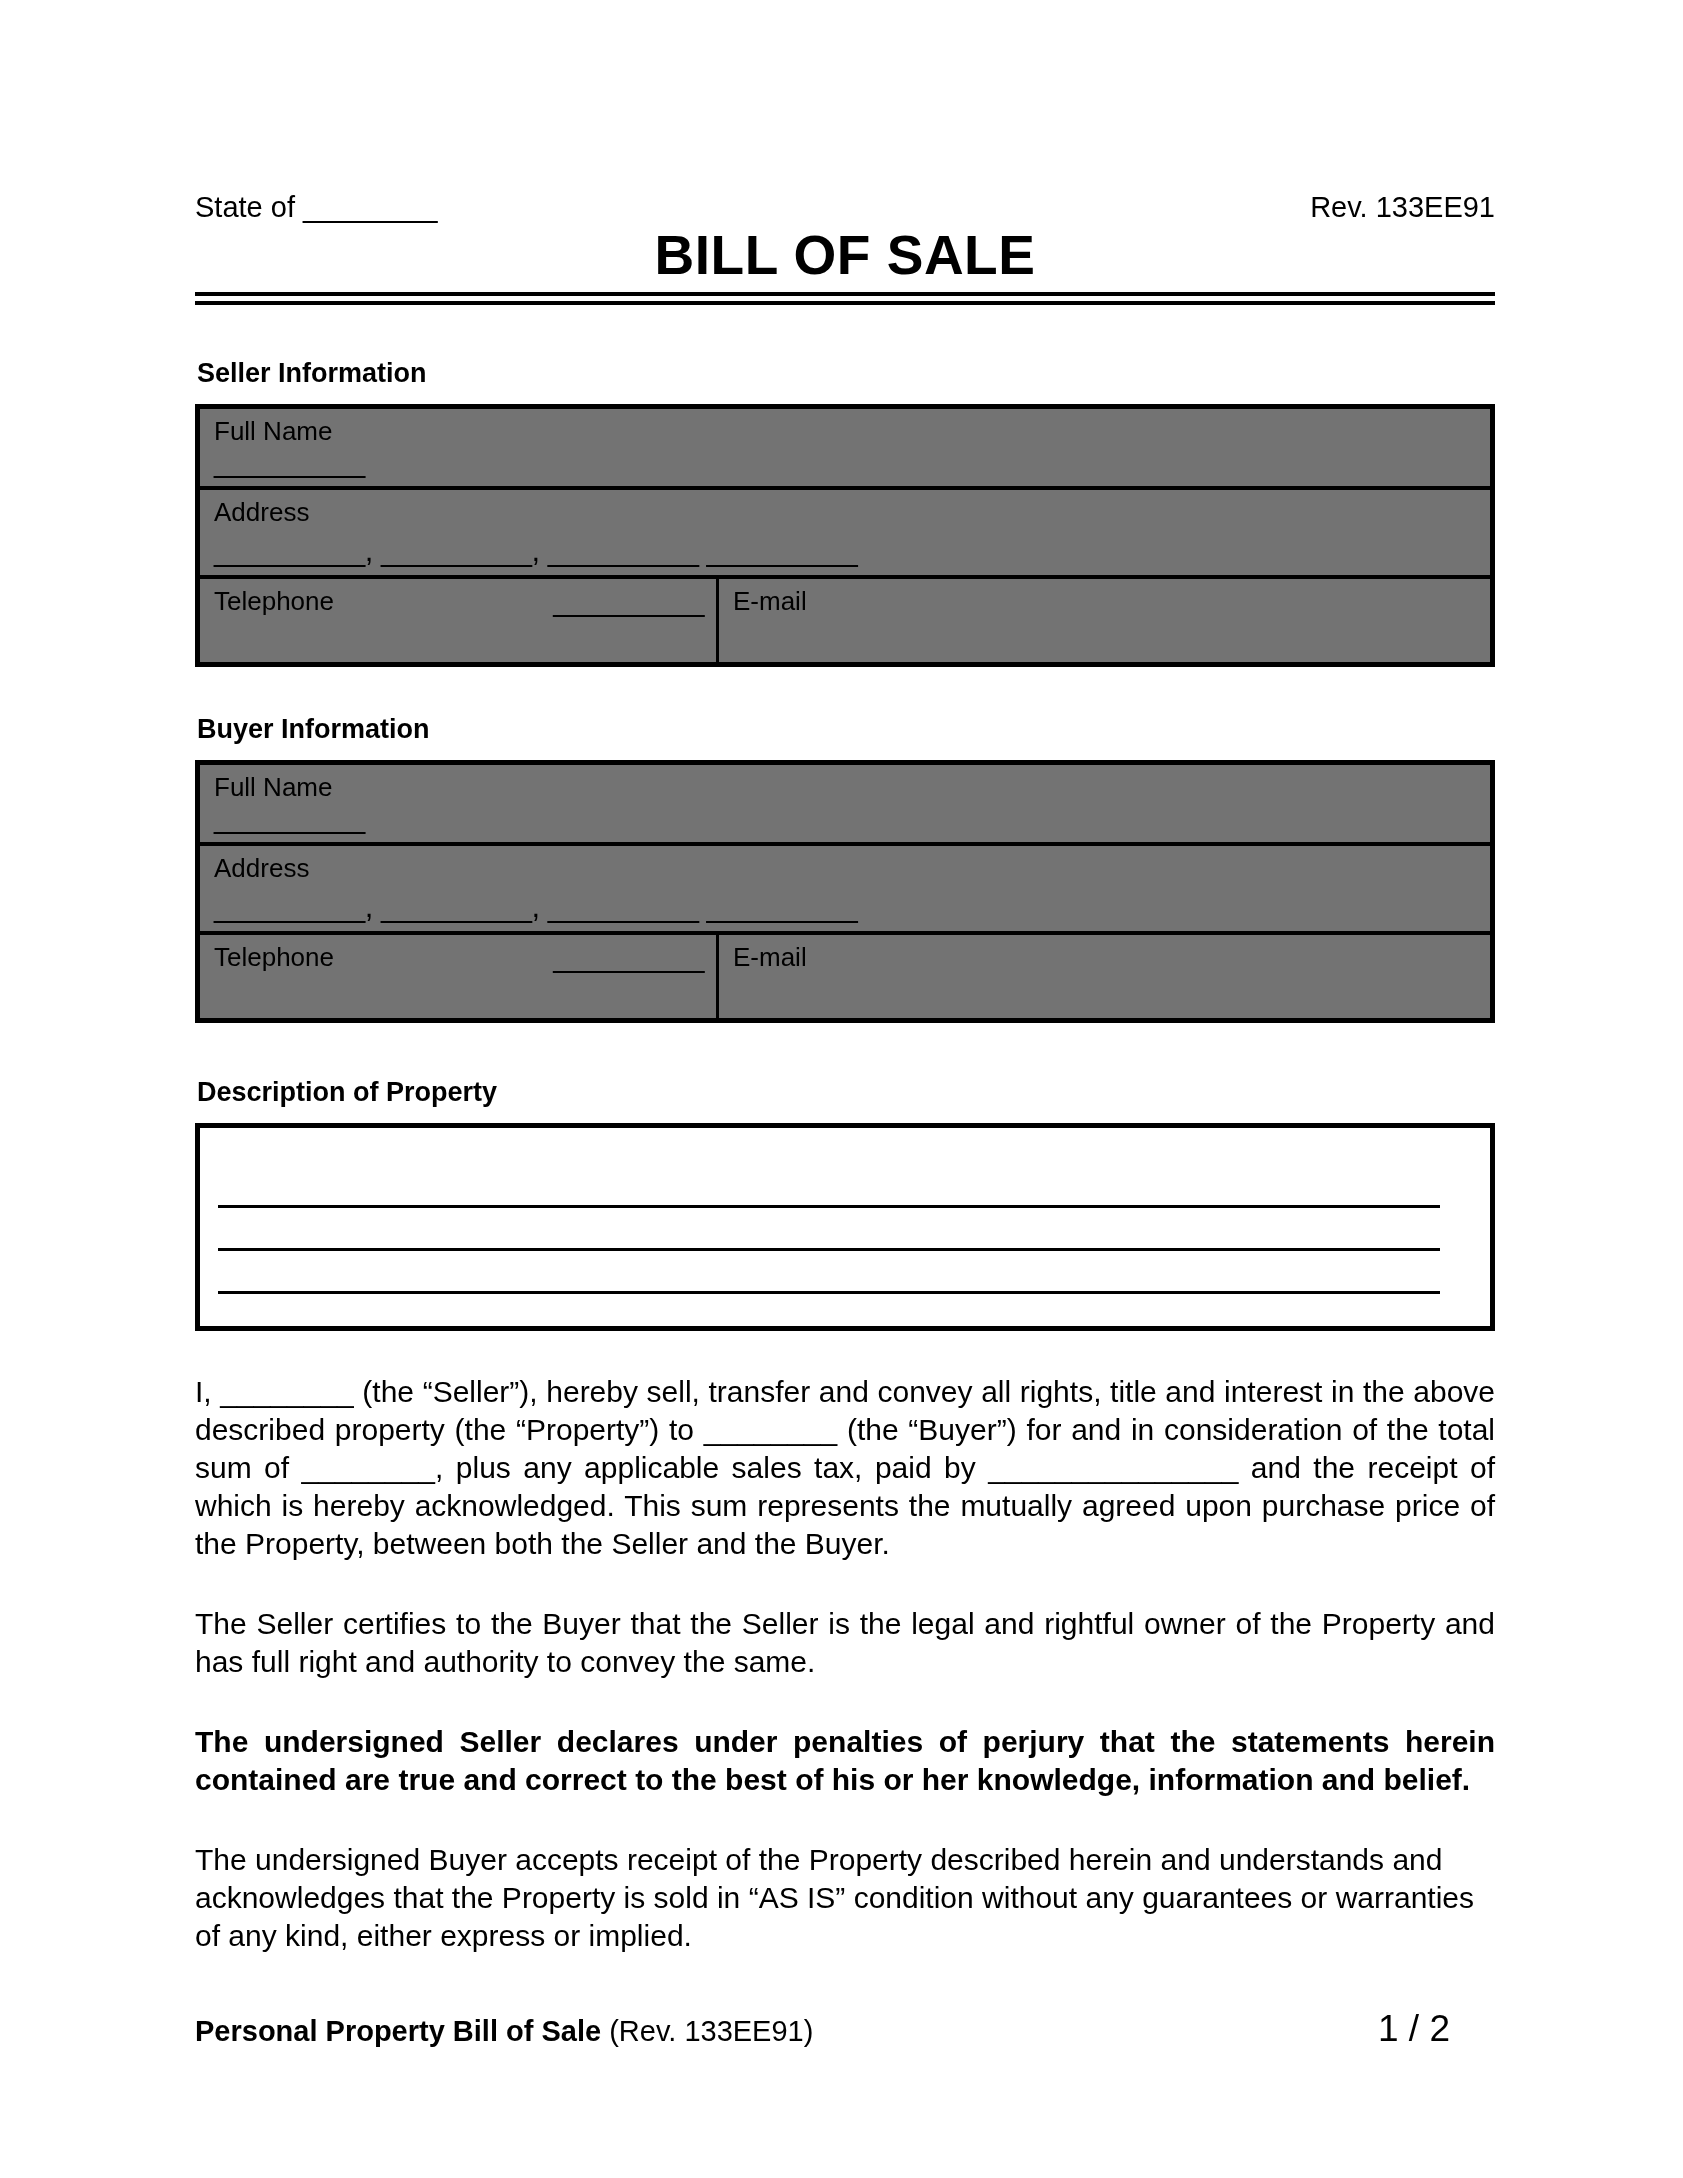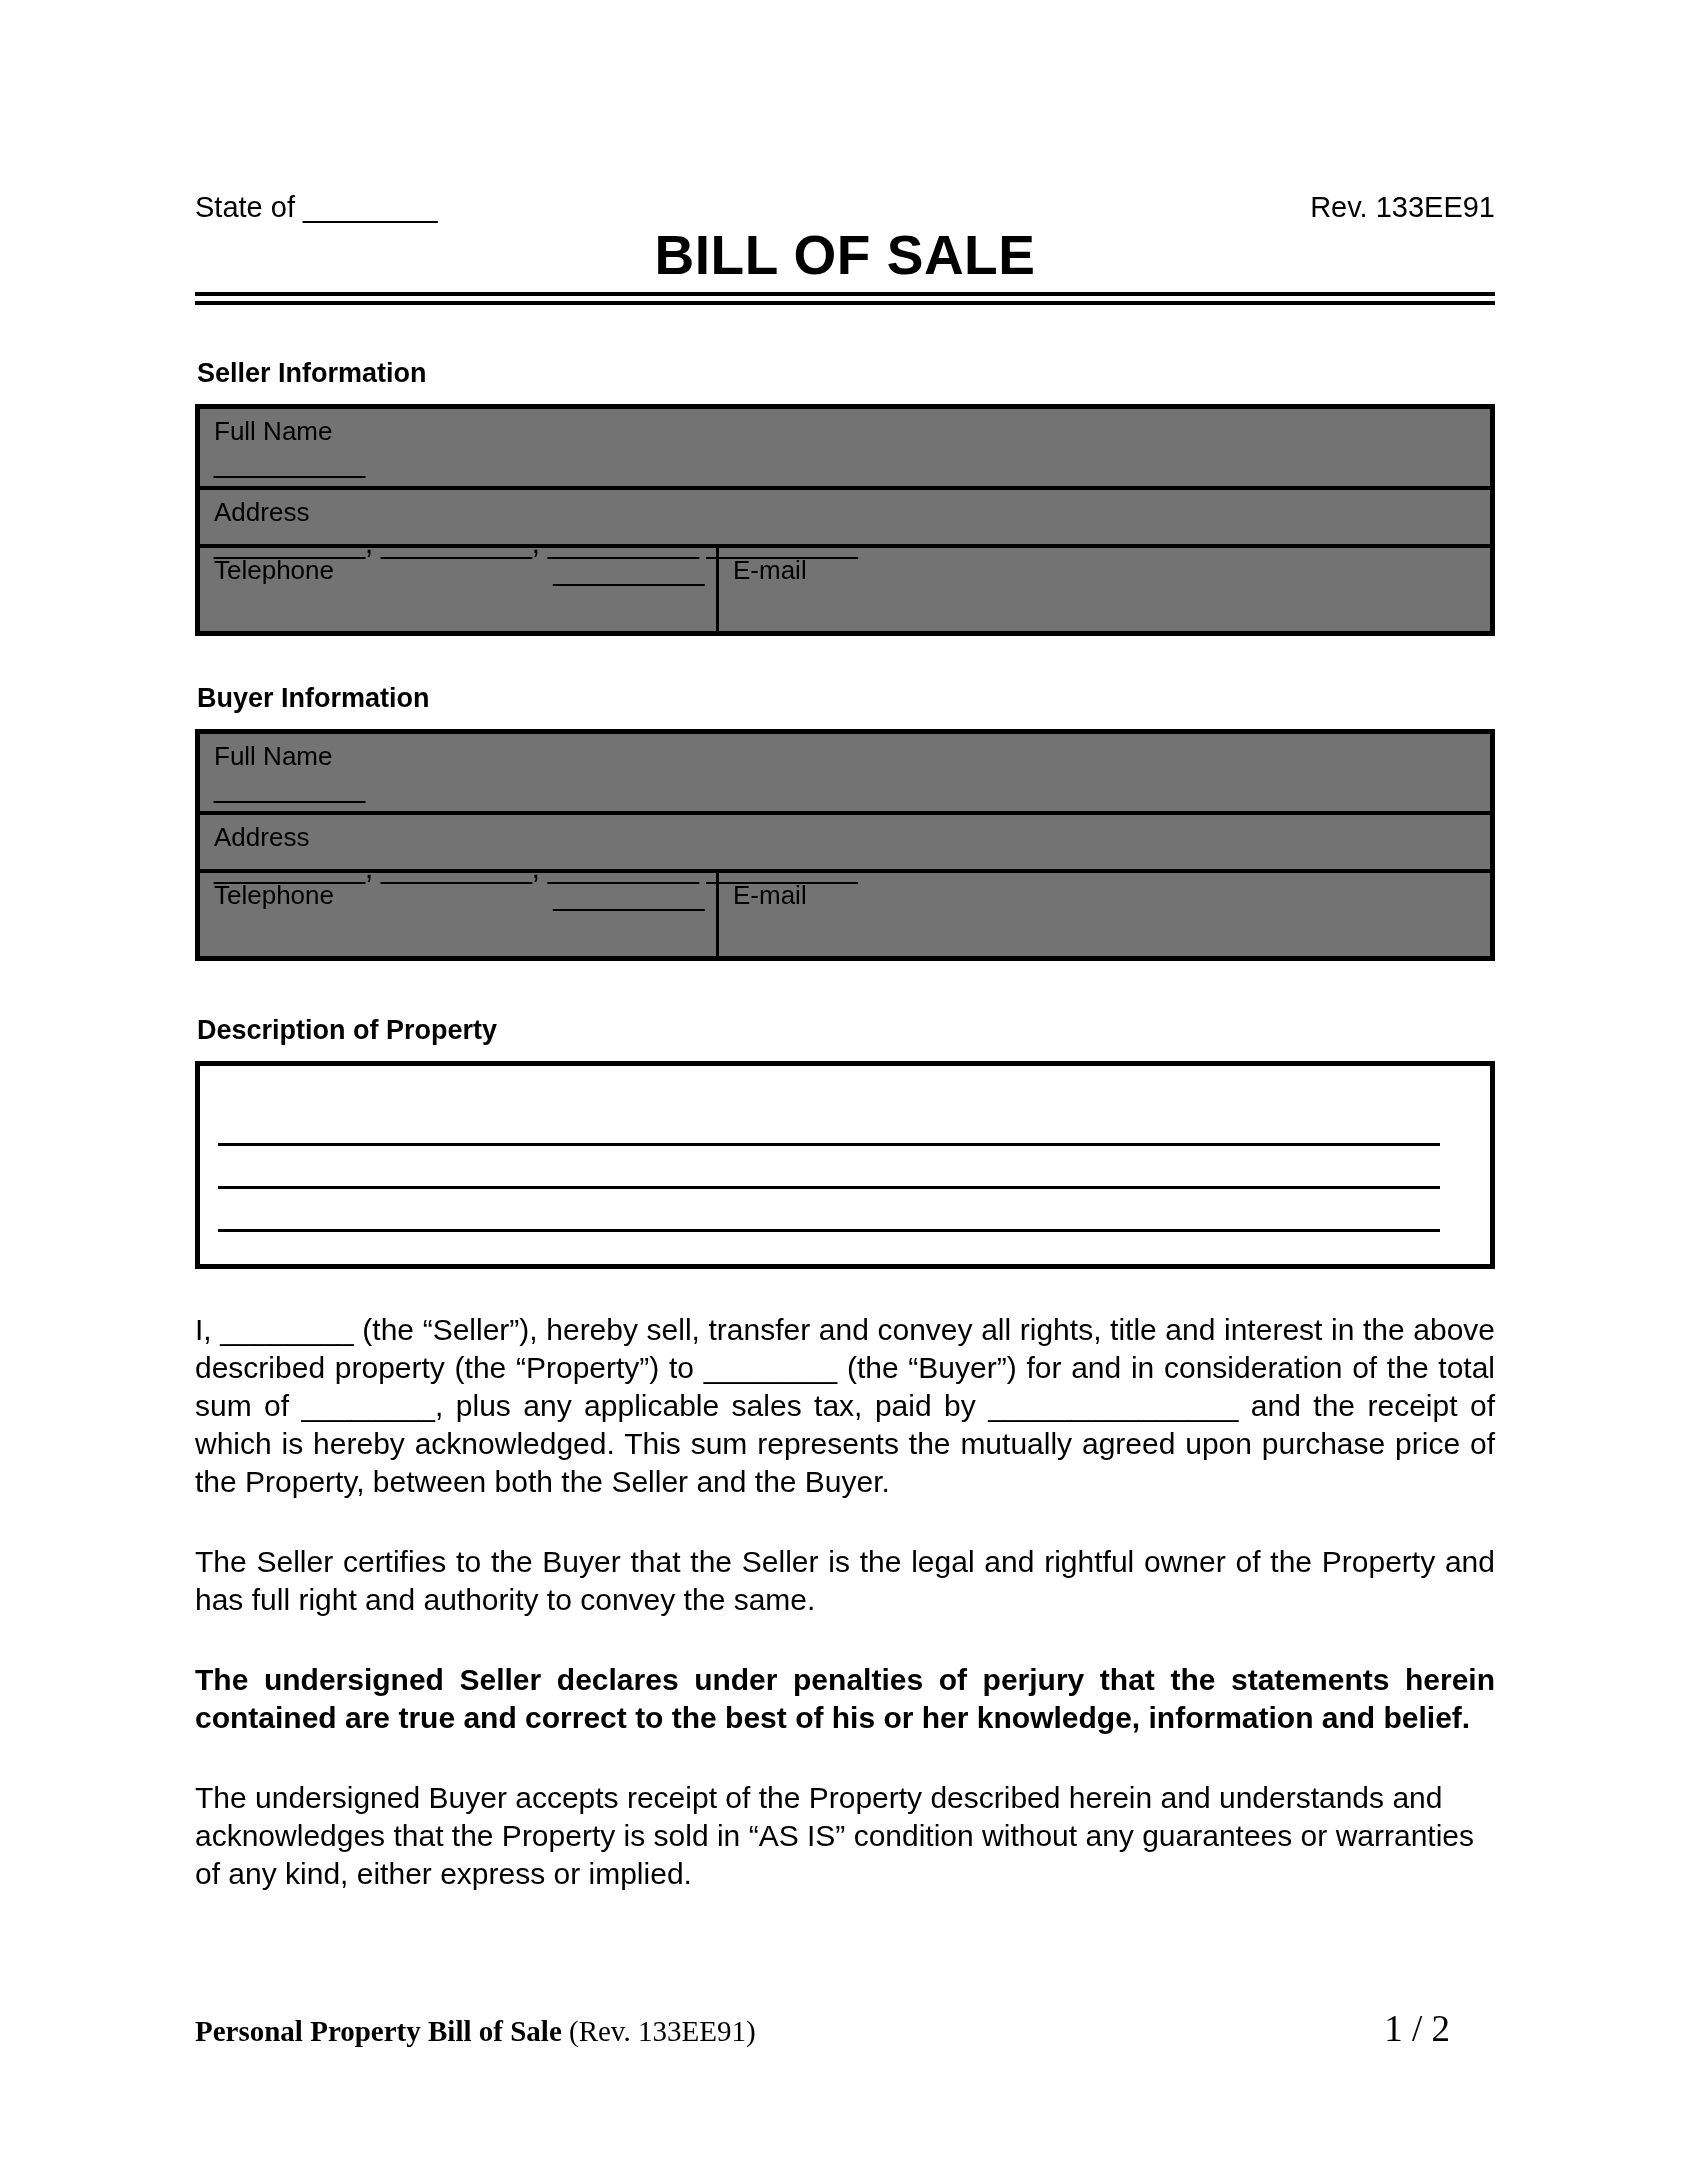--- a/index.html
+++ b/index.html
@@ -57,21 +57,21 @@
     width: 100%;
     background: #737373;
   }
   .it-row {
     display: flex;
     flex-direction: column;
     justify-content: space-between;
     padding: 7px 12px 9px 14px;
   }
   .it-row.r-name    { height: 81px; border-bottom: 4px solid #000; }
-  .it-row.r-address { height: 58px; border-bottom: 4px solid #000; }
+  .it-row.r-address { height: 89px; border-bottom: 4px solid #000; }
   .it-split { display: flex; height: 83px; }
   .it-cell {
     display: flex;
     flex-direction: row;
     justify-content: space-between;
     padding: 7px 12px 9px 14px;
   }
   .it-cell.c-tel   { width: 519px; border-right: 3px solid #000; }
   .it-cell.c-email { flex: 1; }
   .cell-label { font-size: 26px; line-height: 31px; }
@@ -99,21 +99,20 @@
   .legal p.bold { font-weight: bold; }
   
   .footer {
     position: absolute;
     left: 195px;
     right: 188px;
     top: 2008px;
     display: flex;
     justify-content: space-between;
     align-items: baseline;
-    font-family: Liberation Serif, serif;
   }
   .footer-left { font-size: 29px; line-height: 36px; }
   .footer-left .bold { font-weight: bold; }
   .page-num { font-size: 37px; line-height: 42px; margin-right: 45px; }
 </style>
 </head>
 <body>
 
 <div class="content">
 

